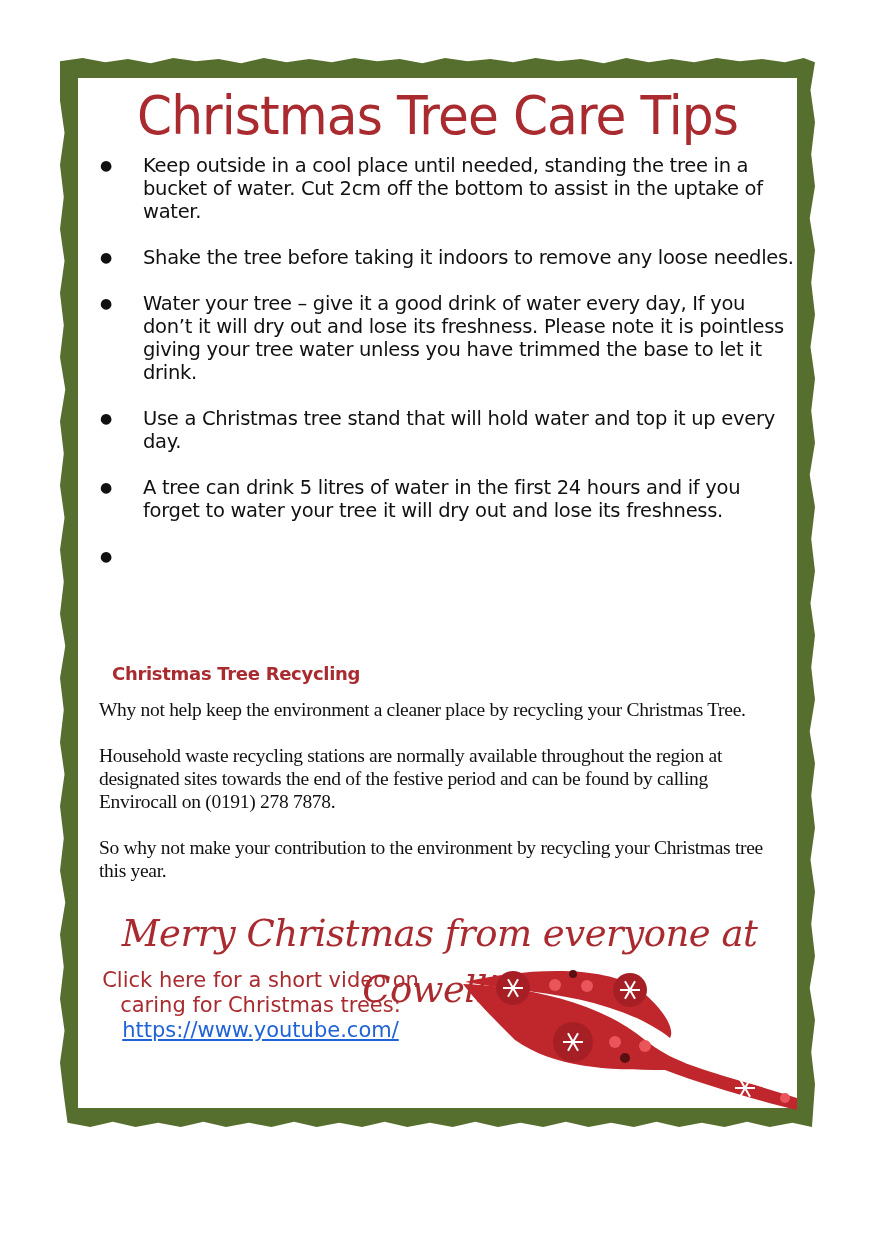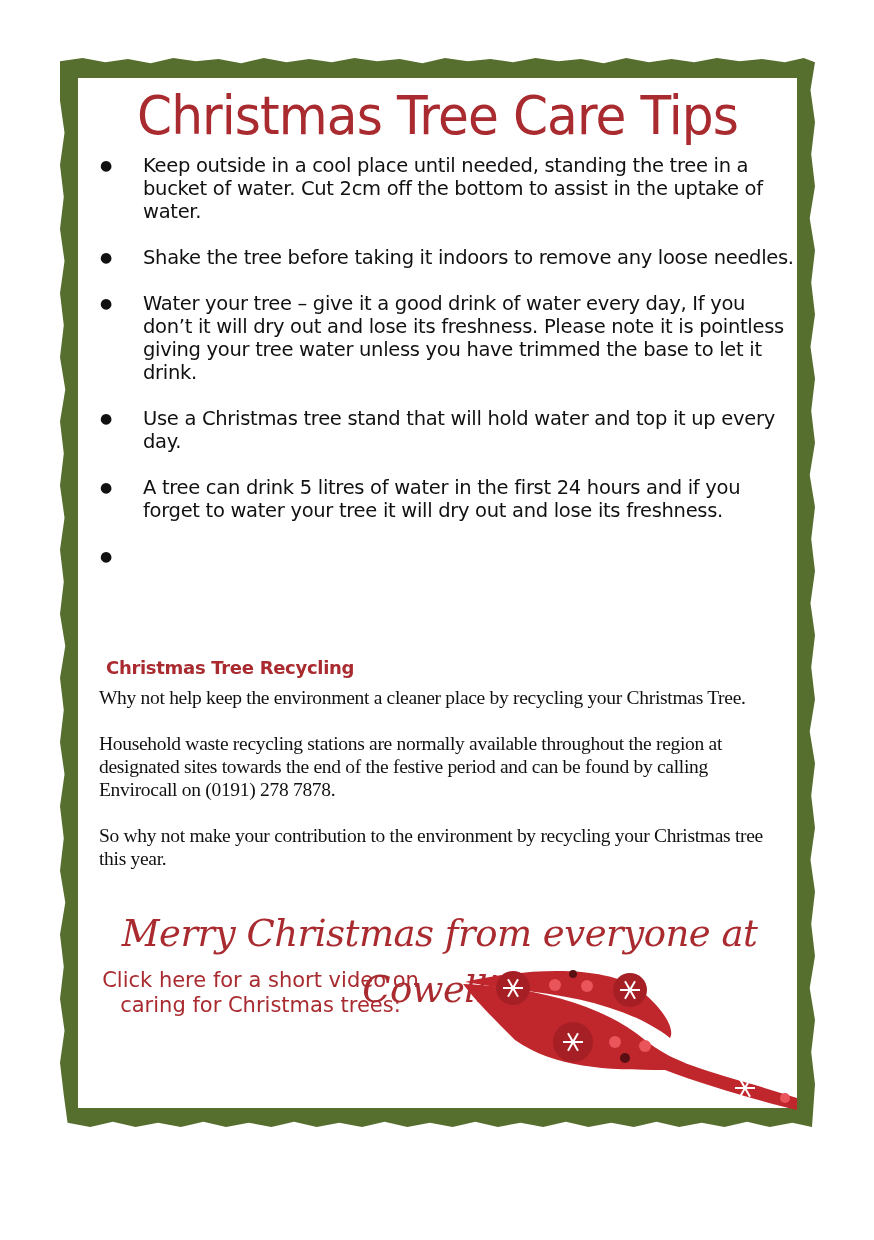--- a/index.html
+++ b/index.html
@@ -19,21 +19,21 @@
     .title {
       position:absolute; left:78px; top:84px; width:719px; text-align:center;
       color:#a92a2f; font-family:"DejaVu Sans", sans-serif; font-weight:normal;
       font-size:54px; line-height:64px; letter-spacing:-1px; margin:0;
       transform: scaleX(0.93); transform-origin:center;
     }
     .tips { position:absolute; left:96px; top:154px; width:700px; margin:0; padding:0; list-style:none; }
     .tip { position:relative; padding-left:47px; font-size:19.5px; line-height:23px; color:#111; margin:0 0 23px 0; letter-spacing:-0.3px; }
     .tip .bullet { position:absolute; left:4px; top:0; font-size:14px; }
     .recycle { position:absolute; left:99px; top:650px; width:690px; color:#111; }
-    .recycle h2 { margin:7px; font-size:18px; line-height:22px; font-weight:bold; color:#a92a2f; letter-spacing:-0.3px; }
+    .recycle h2 { margin:13px; font-size:18px; line-height:22px; font-weight:bold; color:#a92a2f; letter-spacing:-0.3px; }
     .recycle p { margin:0 0 23px 0; font-size:19.5px; line-height:23px; letter-spacing:-0.3px;font-family:Liberation Serif, serif; }
     .merry {
       position:absolute; left:82px; top:906px; width:715px; text-align:center;
       color:#a92a2f; font-family:"DejaVu Serif", serif; font-style:italic;
       font-size:37px; line-height:56px; letter-spacing:-0.5px;
     }
     .video { position:absolute; left:88px; top:968px; width:345px; text-align:center; }
     .video .lbl { color:#a92a2f; font-size:21px; line-height:25px; }
     .video a { color:#1f63d6; text-decoration:underline; font-size:21px; line-height:25px; display:block; }
     .leaf { position:absolute; left:455px; top:960px; width:342px; height:150px; }
@@ -60,21 +60,21 @@
   <p>Why not help keep the environment a cleaner place by recycling your Christmas Tree.</p>
   <p>Household waste recycling stations are normally available throughout the region at designated sites towards the end of the festive period and can be found by calling Envirocall on (0191) 278 7878.</p>
   <p>So why not make your contribution to the environment by recycling your Christmas tree this year.</p>
 </section>
 
 <div class="merry">Merry Christmas from everyone at Cowell’s</div>
 
 <div class="video">
   <div class="lbl">Click here for a short video on caring for Christmas trees:</div>
   <a href="#">
-    <br>
+    <span>https://www.youtube.com/</span><br>
   </a>
 </div>
 
 <svg class="leaf" viewBox="0 0 342 150" xmlns="http://www.w3.org/2000/svg">
   <defs>
     <g id="flake">
       <line x1="-10" y1="0" x2="10" y2="0" stroke="#fff" stroke-width="2"></line>
       <line x1="-5" y1="-8.7" x2="5" y2="8.7" stroke="#fff" stroke-width="2"></line>
       <line x1="-5" y1="8.7" x2="5" y2="-8.7" stroke="#fff" stroke-width="2"></line>
     </g>

